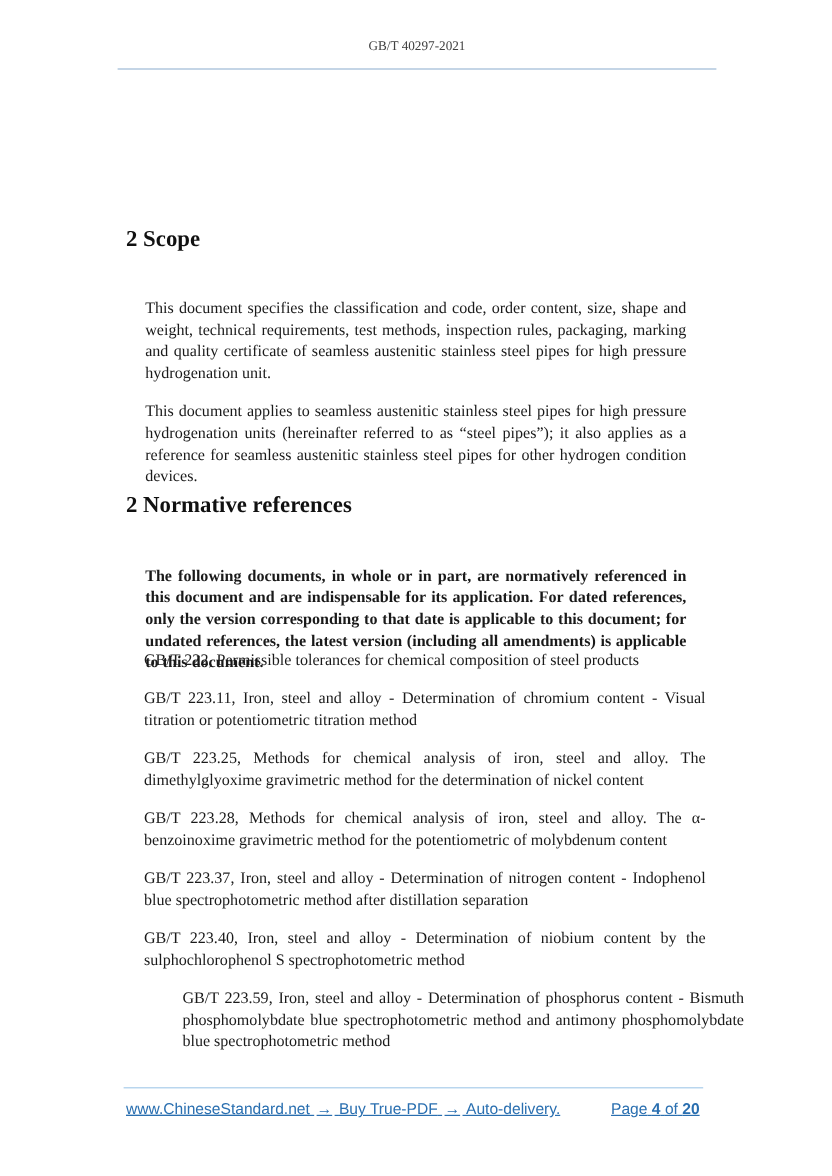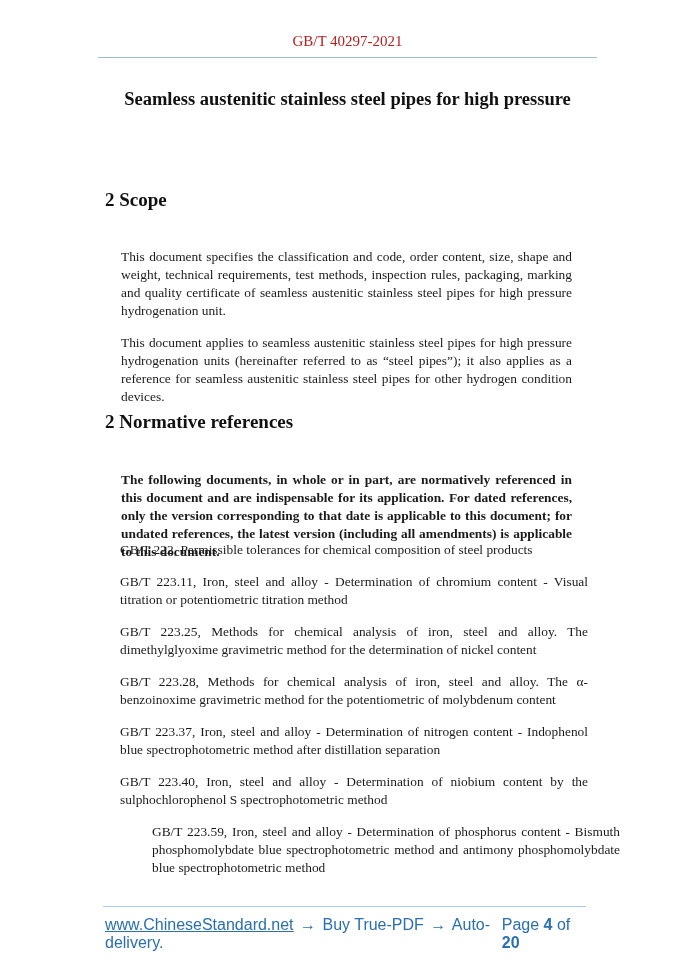--- a/index.html
+++ b/index.html
@@ -14,22 +14,22 @@
       overflow: hidden;
       font-family: "Liberation Serif", "DejaVu Serif", serif;
       color: #1a1a1a;
     }
     .page-header {
       position: absolute;
       top: 33px;
       left: 98px;
       width: 499px;
       text-align: center;
-      font-size: 15px;
-      color: #b91c1c;
+      font-size: 11px;
+      color: #404040;
     }
     .header-rule {
       position: absolute;
       top: 57px;
       left: 98px;
       width: 499px;
       height: 0;
       border-top: 1.3px solid #9dbad6;
     }
     .doc-title {
@@ -78,45 +78,45 @@
       width: 483px;
       height: 0;
       border-top: 1.3px solid #a9cdea;
     }
     .footer {
       position: absolute;
       top: 916px;
       left: 105px;
       width: 478px;
       font-family: "Liberation Sans", "DejaVu Sans", sans-serif;
-      font-size: 16px;
+      font-size: 13px;
       color: #2a6fb0;
       display: flex;
       justify-content: space-between;
       align-items: center;
+      text-decoration: underline;
     }
     .footer a {
       color: #2a6fb0;
       text-decoration: underline;
     }
     .footer .page-info b {
       font-weight: bold;
     }
     .arrow {
       padding: 0 2px;
     }
   </style>
 </head>
 <body>
 
 <div class="page-header">GB/T 40297-2021</div>
 <div class="header-rule"></div>
 
 <div class="doc-title">
-  <div>Seamless austenitic stainless steel pipes for high pressure</div>
 </div>
 
 <div class="section-heading" style="top:189px;">2 Scope</div>
 
 <div class="content" style="top:232px;">
   <p class="para">This document specifies the classification and code, order content, size, shape and weight, technical requirements, test methods, inspection rules, packaging, marking and quality certificate of seamless austenitic stainless steel pipes for high pressure hydrogenation unit.</p>
 </div>
 
 <div class="content" style="top:318px;">
   <p class="para">This document applies to seamless austenitic stainless steel pipes for high pressure hydrogenation units (hereinafter referred to as “steel pipes”); it also applies as a reference for seamless austenitic stainless steel pipes for other hydrogen condition devices.</p>

